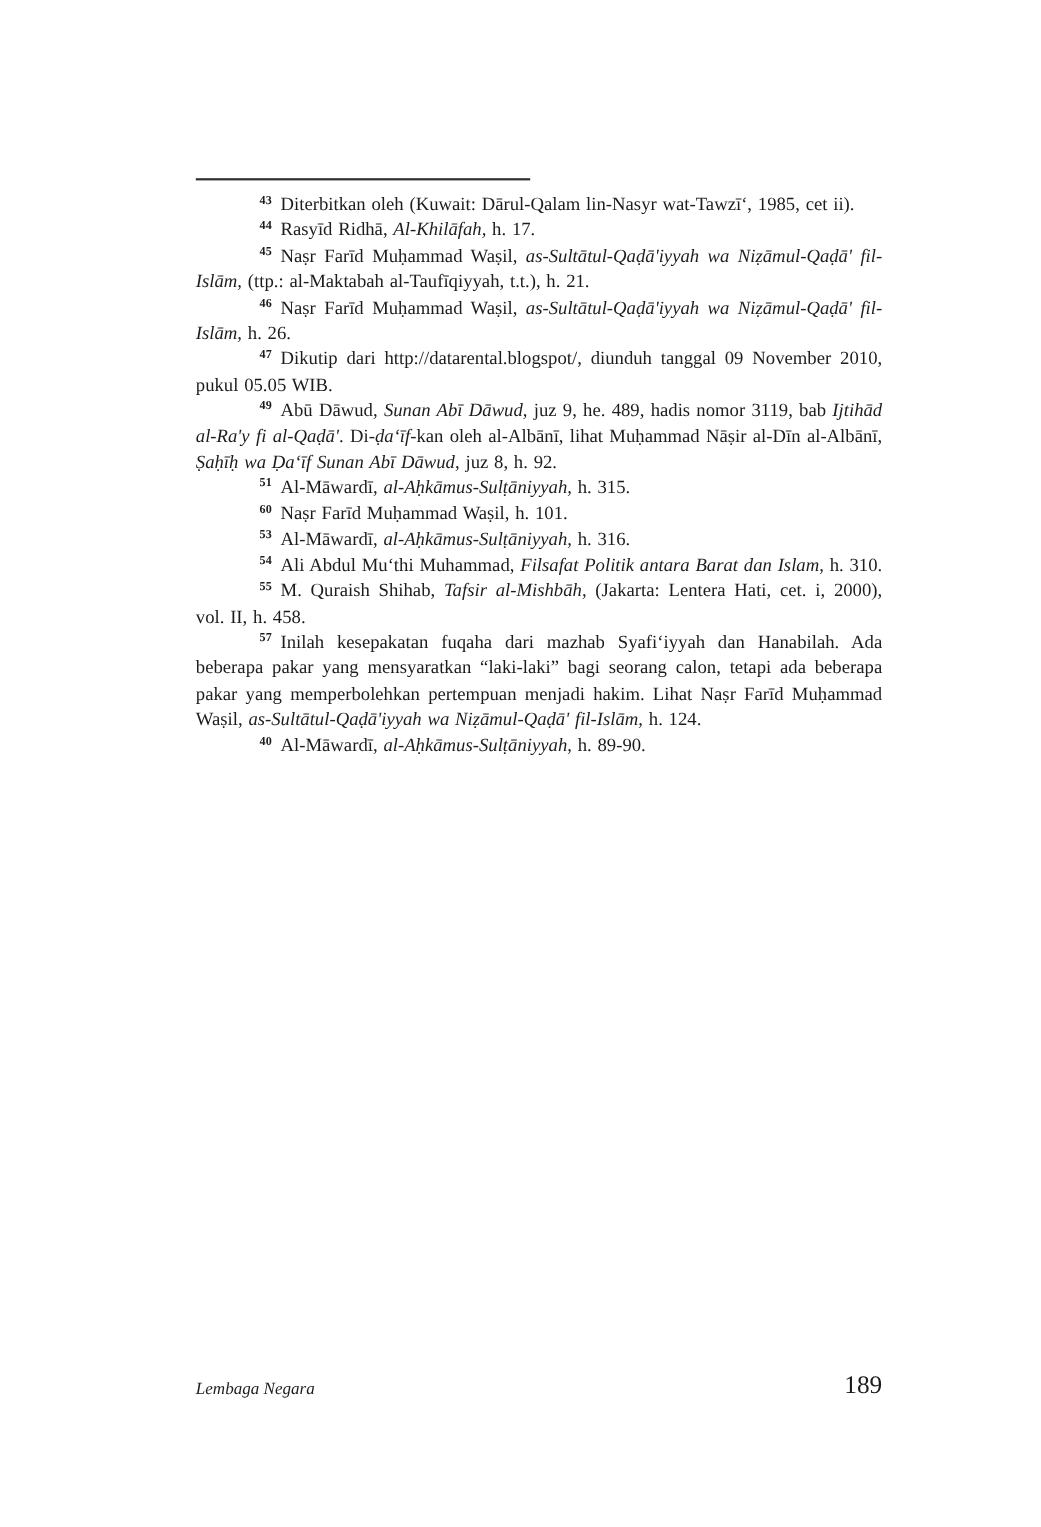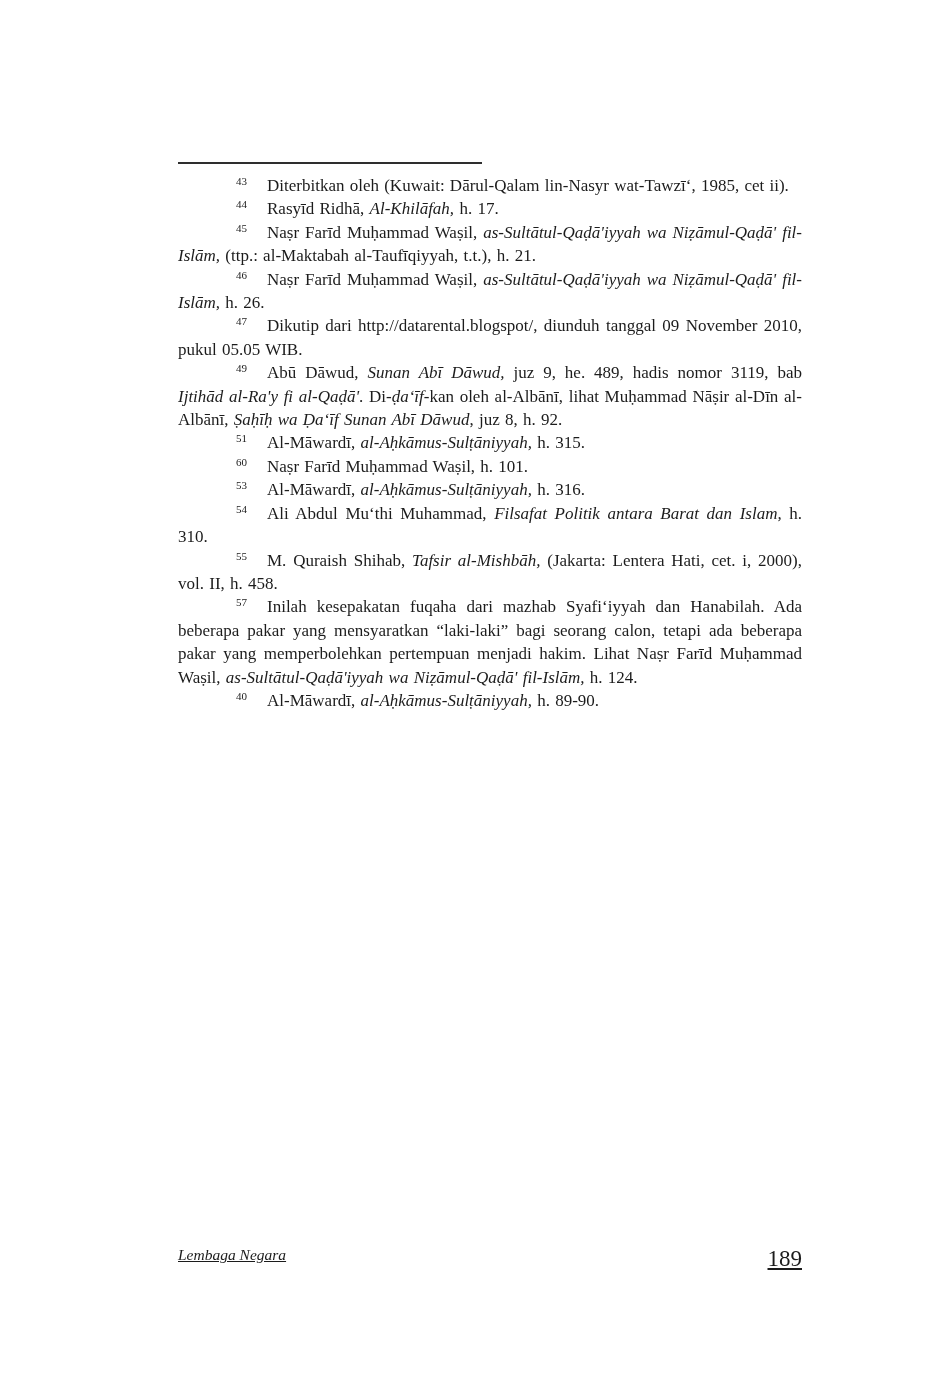--- a/index.html
+++ b/index.html
@@ -36,34 +36,34 @@
     text-align: justify;
     text-indent: 58px;
     word-spacing: 1px;
   }
   .footnote sup {
     font-size: 11px;
     line-height: 0;
     vertical-align: baseline;
     position: relative;
     top: -6px;
-    margin-right: 20px;
+    margin-right: 8px;
+    font-weight: bold;
   }
   .footnote em {
     font-style: italic;
   }
   .footer {
     position: absolute;
     left: 178px;
     width: 624px;
     top: 1246px;
     display: flex;
     justify-content: space-between;
-    align-items: flex-start;
-    text-decoration: underline;
+    align-items: flex-end;
   }
   .footer .running-title {
     font-style: italic;
     font-size: 15.5px;
   }
   .footer .page-number {
     font-size: 23px;
   }
 </style>
 </head>

